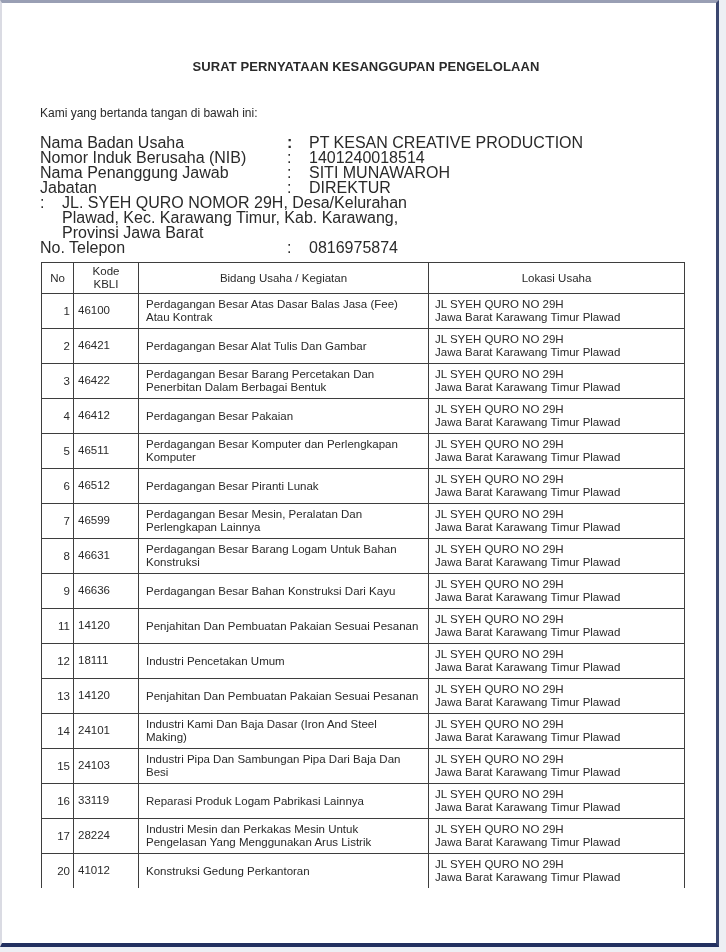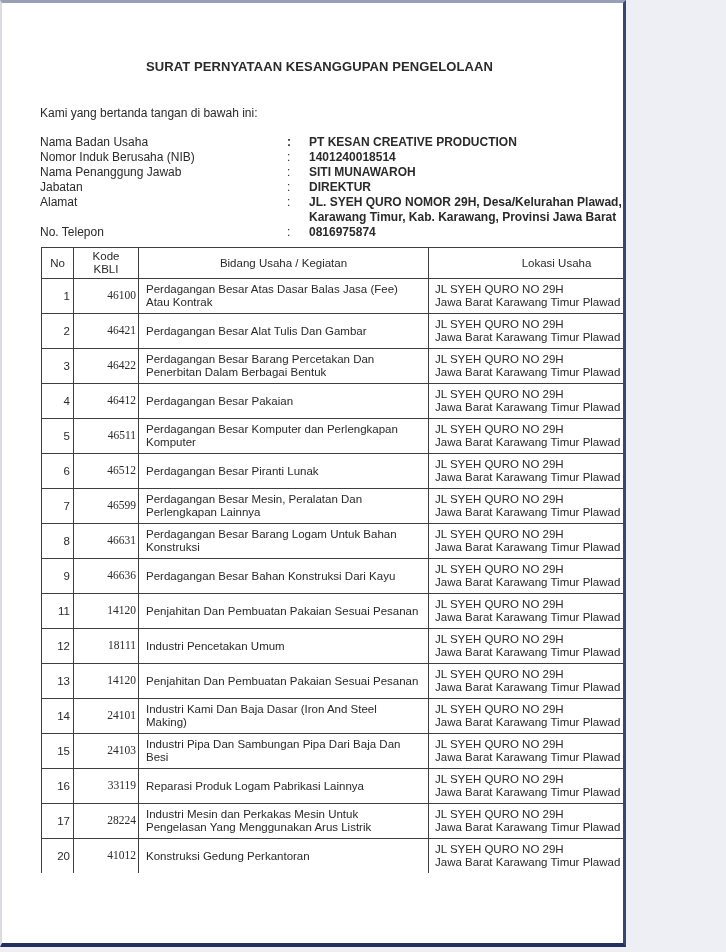--- a/index.html
+++ b/index.html
@@ -8,21 +8,21 @@
     width: 726px;
     height: 952px;
     overflow: hidden;
     background: #edeff4;
     font-family: "Liberation Sans", sans-serif;
   }
   .page {
     position: absolute;
     left: 0;
     top: 0;
-    width: 626px;
+    width: 719px;
     height: 947px;
     box-sizing: border-box;
     background: #ffffff;
     border-top: 3px solid #999fb4;
     border-left: 2px solid #dadbe3;
     border-right: 3px solid #3a466f;
     border-bottom: 4px solid #223060;
     color: #2a2a2a;
     overflow: hidden;
   }
@@ -40,26 +40,26 @@
   .intro {
     margin: 31px 0 0 0;
     font-size: 12px;
     line-height: 15px;
   }
   .fields-section {
     margin-top: 14px;
   }
   .field-row {
     display: flex;
-    font-size: 12px;
+    font-size: 16px;
     line-height: 15px;
   }
   .field-label { width: 247px; flex: 0 0 auto; }
   .field-colon { width: 22px; flex: 0 0 auto; }
-  .field-value { width: 370px; flex: 0 0 auto; font-weight: bold; }
+  .field-value { width: 370px; flex: 0 0 auto; }
   table.kbli-table {
     margin: 7px 0 0 1px;
     width: 643px;
     border-collapse: collapse;
     table-layout: fixed;
     font-size: 11.5px;
   }
   .kbli-table col.c-no     { width: 32px; }
   .kbli-table col.c-kode   { width: 65px; }
   .kbli-table col.c-bidang { width: 290px; }
@@ -70,21 +70,21 @@
   }
   .kbli-table th {
     font-weight: normal;
     text-align: center;
     padding: 2px;
     line-height: 13px;
     height: 26px;
   }
   .kbli-table td { line-height: 13px; }
   td.cell-no     { text-align: right; padding: 4px 3px; }
-  td.cell-kode   { text-align: right;  padding: 4px 2px 5px 4px; font-family: Liberation Serif, serif; }
+  td.cell-kode   { text-align: left;  padding: 4px 2px 5px 4px; }
   td.cell-bidang { text-align: left;  padding: 4px 9px 4px 7px; margin-left: 36px; }
   td.cell-lokasi { text-align: left;  padding: 4px 4px 4px 6px; }
   .kbli-table tbody tr:last-child td { border-bottom: none; }
 </style>
 </head>
 <body>
 
 <div class="page">
   <div class="content">
 
@@ -109,21 +109,20 @@
     <span class="field-label">Nama Penanggung Jawab</span>
     <span class="field-colon">:</span>
     <span class="field-value">SITI MUNAWAROH</span>
   </div>
         <div class="field-row">
     <span class="field-label">Jabatan</span>
     <span class="field-colon">:</span>
     <span class="field-value">DIREKTUR</span>
   </div>
         <div class="field-row">
-    <span class="field-label">Alamat</span>
     <span class="field-colon">:</span>
     <span class="field-value">JL. SYEH QURO NOMOR 29H, Desa/Kelurahan Plawad, Kec. Karawang Timur, Kab. Karawang, Provinsi Jawa Barat</span>
   </div>
         <div class="field-row">
     <span class="field-label">No. Telepon</span>
     <span class="field-colon">:</span>
     <span class="field-value">0816975874</span>
   </div>
       </div>
 

